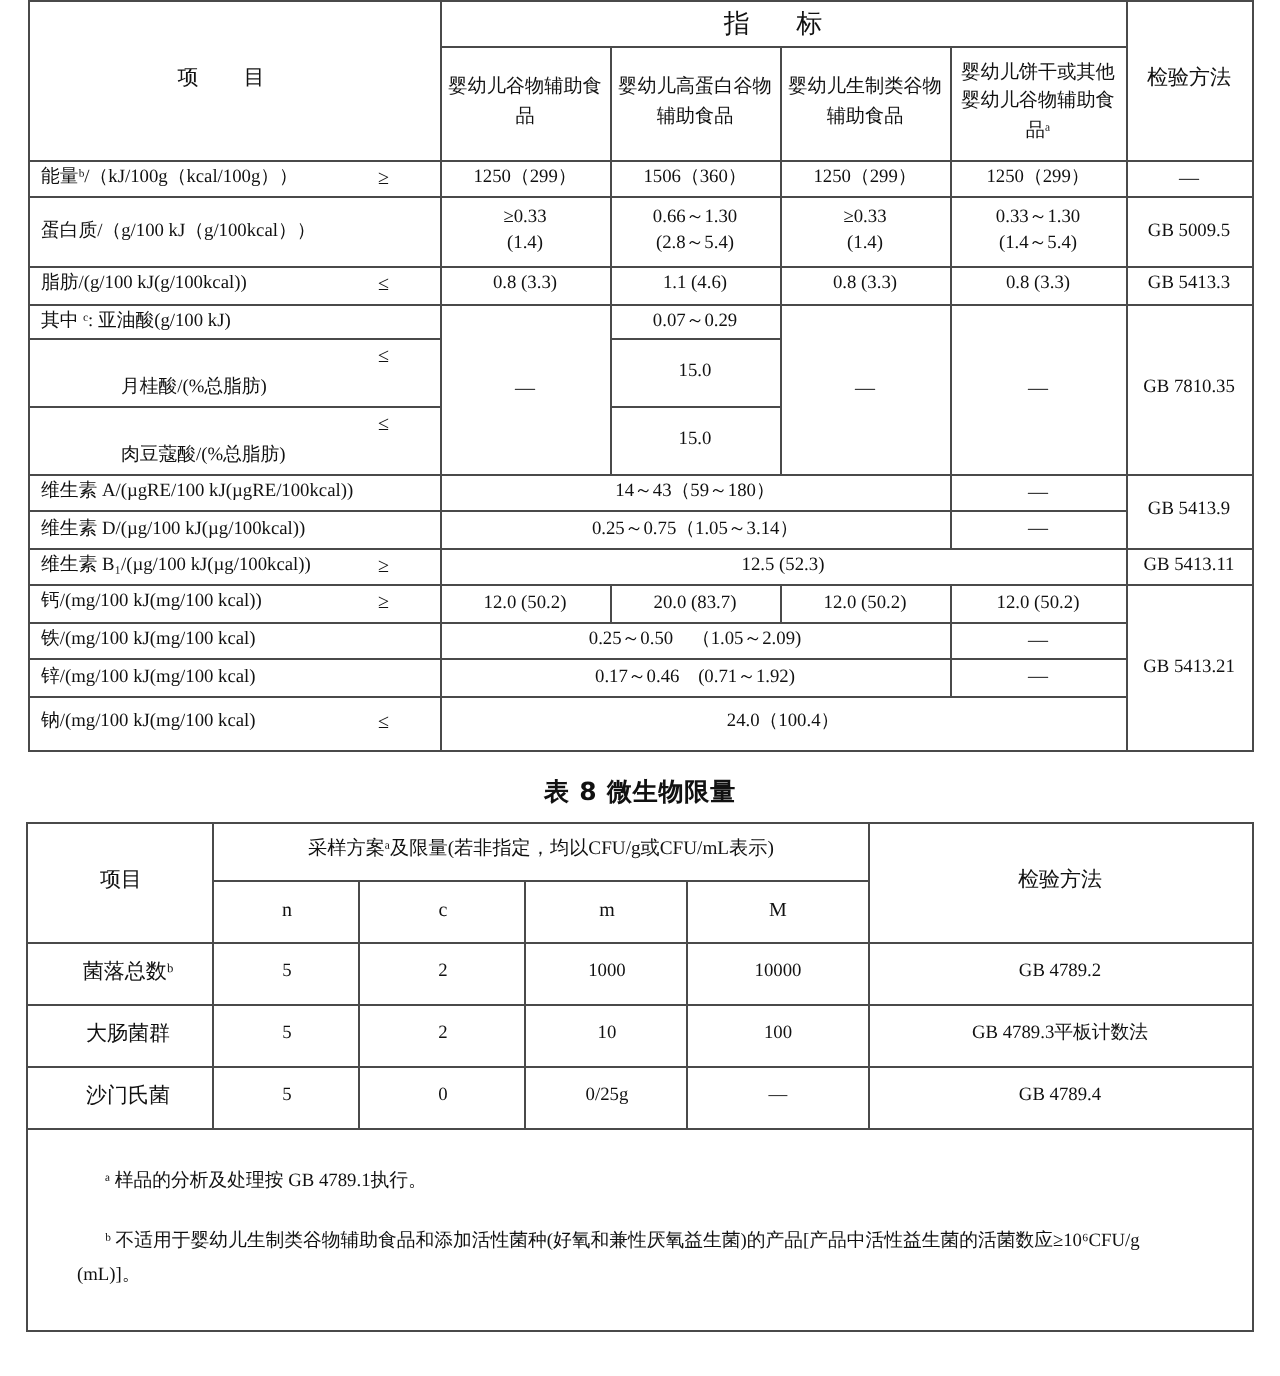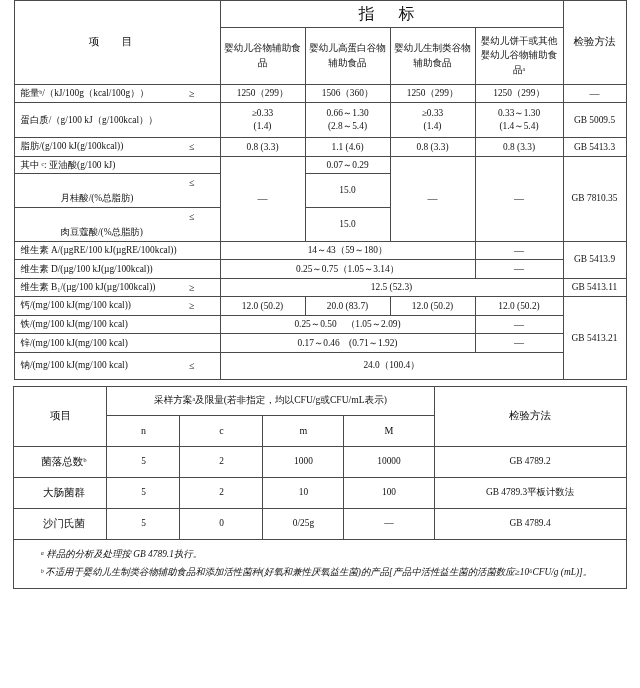--- a/index.html
+++ b/index.html
@@ -40,36 +40,36 @@
     border:1px solid #4a4a4a;
     padding:2px 3px;
     vertical-align:middle;
     font-weight:normal;
     text-align:center;
   }
   td.l{text-align:left;padding-left:6px;}
   table.t2, table.t8{border:1px solid #3a3a3a;}
 
   .hdr-item{font-size:10.5px;letter-spacing:10px;padding-left:0;}
-  .hdr-zhibiao{font-size:16px;letter-spacing:10px;}
+  .hdr-zhibiao{font-size:13px;letter-spacing:10px;}
   .hdr-method{font-size:10.5px;}
   .hdr-cat{font-size:9.6px;line-height:1.5;}
   .itemlabel{display:inline-block;}
   .sym{float:right;padding-right:22px;font-size:10px;}
   .indent1{padding-left:40px;margin-top:16px;}
   .dash{font-size:10px;}
 
   .t8 .h-item{font-size:10.5px;}
   .t8 .h-plan{font-size:9.6px;}
   .t8 .h-method{font-size:10.5px;}
   .t8 .nm{font-size:10px;font-family:"Liberation Serif","DejaVu Serif",serif;}
   .t8 .rowlabel{font-size:10.5px;text-align:center;padding-left:10px;}
   .t8 .val{font-size:9.4px;}
   .notes{text-align:left;padding:4px 10px 5px 10px;font-size:9.4px;line-height:1.75;}
-  .notes p{margin:2px;font-style:italic;}
+  .notes p{margin:14px;}
   .notes .ind{text-indent:14px;}
 </style>
 </head>
 <body>
 
 <div class="page">
 
 
   <table class="t2">
     <colgroup>
@@ -218,20 +218,21 @@
         <td class="l">
           <span class="itemlabel">钠/(mg/100 kJ(mg/100 kcal)</span>
           <span class="sym">≤</span>
         </td>
         <td colspan="4" style="height:22px">24.0（100.4）</td>
       </tr>
     </tbody>
   </table>
 
 
+  <div class="tbl-title" style="margin-top:12px">表 8  微生物限量</div>
 
   <table class="t8" style="margin-top:6px">
     <colgroup>
       <col style="width:93px">
       <col style="width:73px">
       <col style="width:83px">
       <col style="width:81px">
       <col style="width:90px">
       <col style="width:192px">
     </colgroup>

